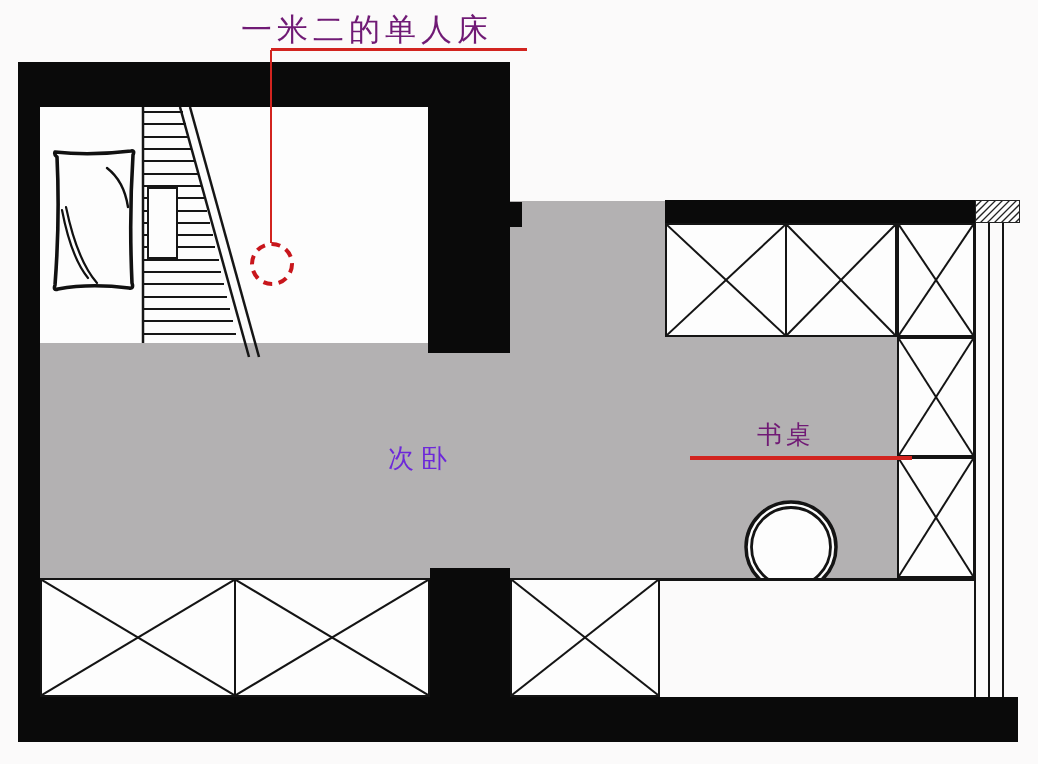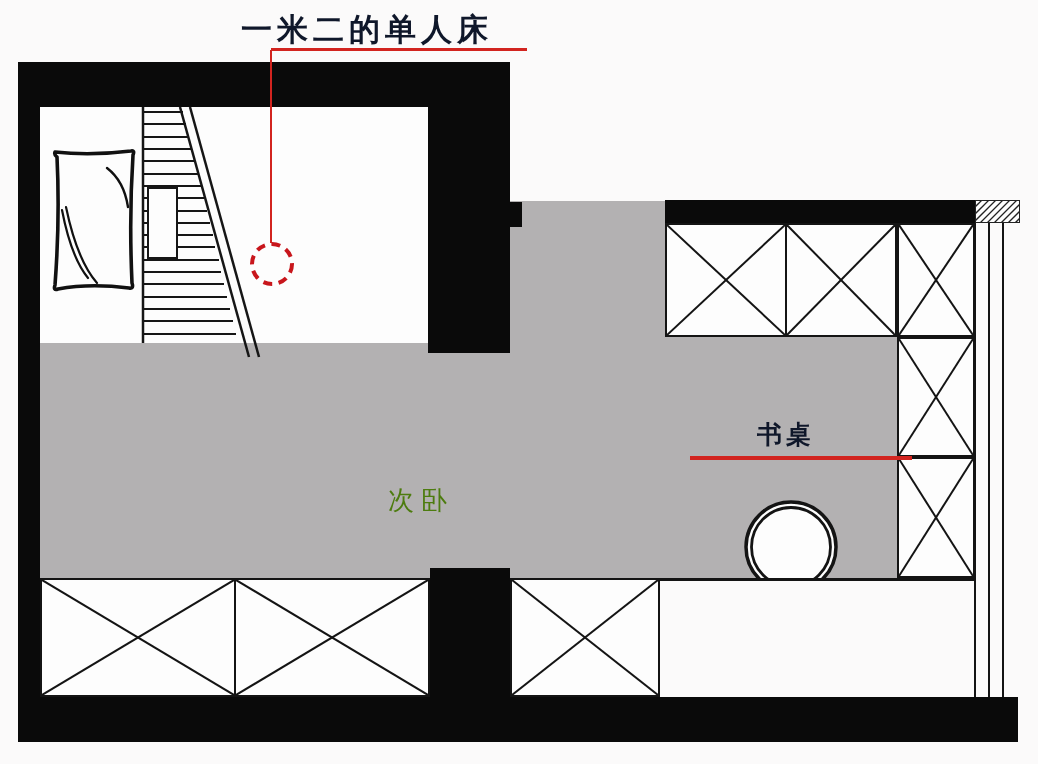--- a/index.html
+++ b/index.html
@@ -28,33 +28,32 @@
     position:absolute;
     background:#fdfdfd;
     border:2px solid #141414;
     box-sizing:border-box;
   }
   .xbox svg{position:absolute;left:0;top:0;width:100%;height:100%;display:block;}
   .vline{position:absolute;width:2px;background:#141414;}
   .hline{position:absolute;height:2.5px;background:#141414;}
   .red-text{
     position:absolute;
-    color:#0f172a;
-    font-weight:700;
+    color:#701a75;
+    font-weight:400;
     white-space:nowrap;
     line-height:1;
   }
   #bed-note{left:241px;top:14px;font-size:31px;letter-spacing:5px;}
   #desk-note{left:757px;top:422px;font-size:25px;letter-spacing:4px;text-align:center;}
   #room-label{
     position:absolute;left:388px;top:446px;
-    color:#4d7c0f;font-size:26px;letter-spacing:7px;
+    color:#6d28d9;font-size:26px;letter-spacing:7px;
     line-height:1;white-space:nowrap;
     font-family:"Liberation Serif","DejaVu Serif",serif;
-    margin-top:42px;
   }
   .red-line{position:absolute;background:#d2241f;}
   #stool-clip{
     position:absolute;left:742px;top:498px;width:98px;height:81px;
     overflow:hidden;
   }
 </style>
 </head>
 <body>
 

